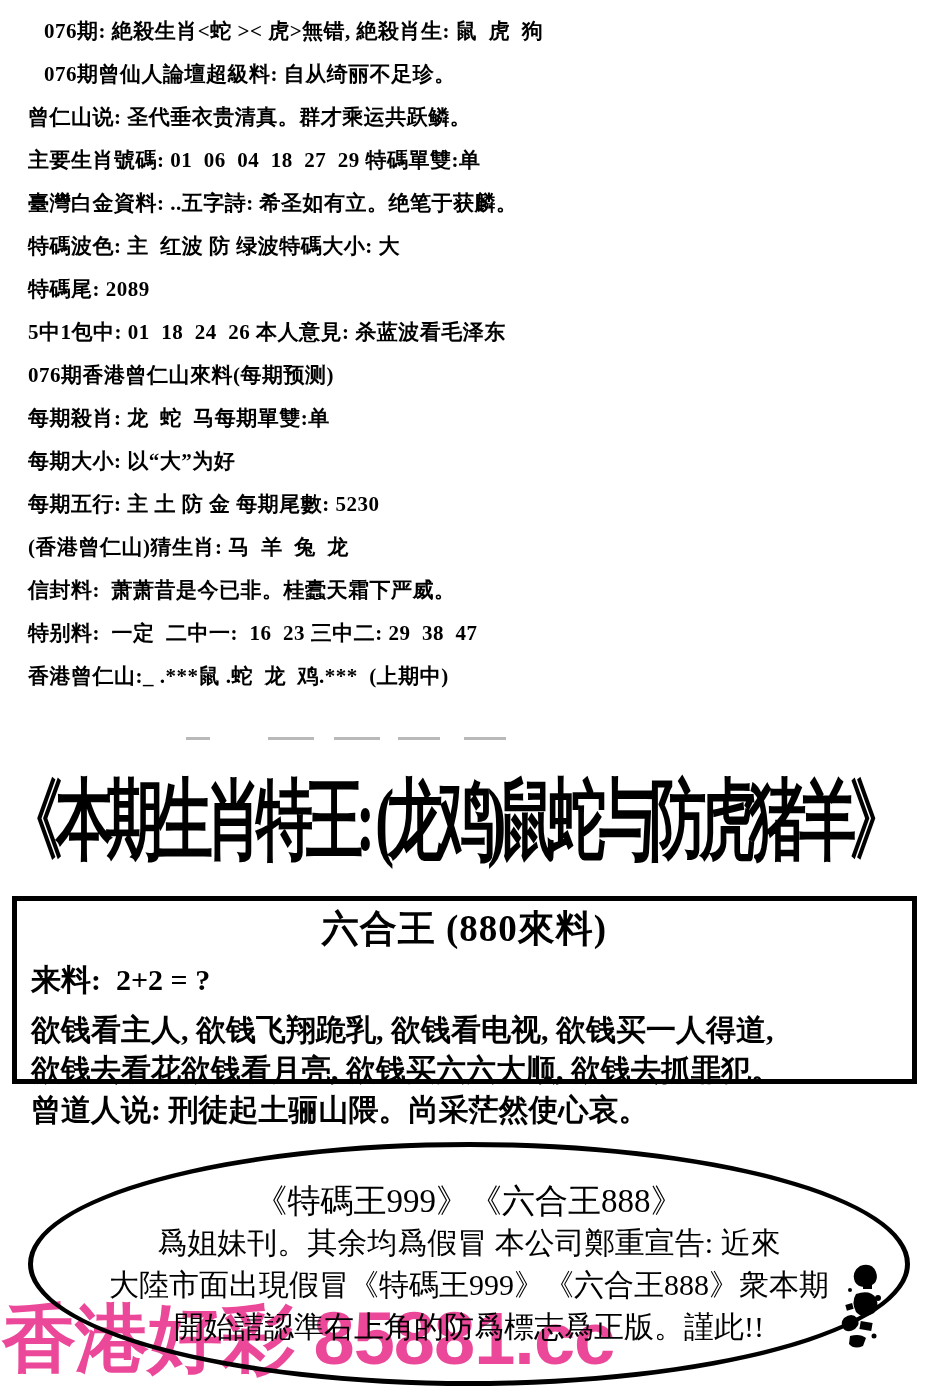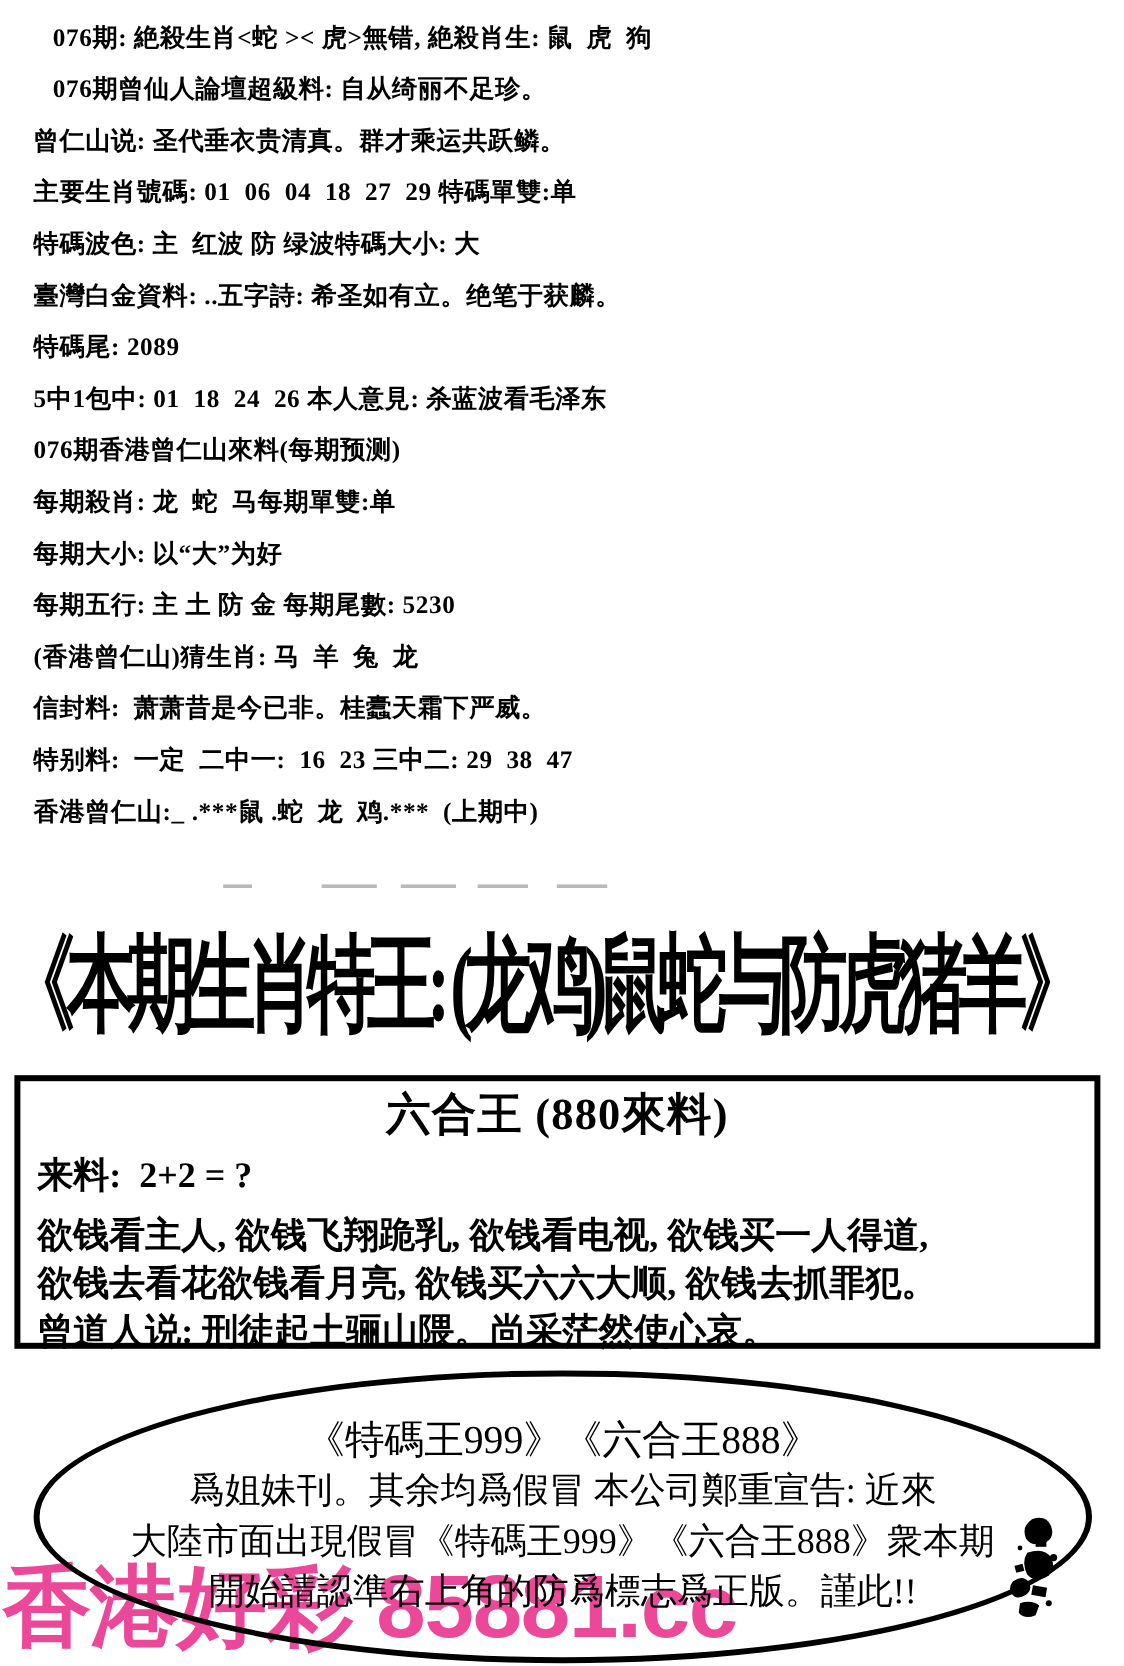--- a/index.html
+++ b/index.html
@@ -25,21 +25,21 @@
   
   #headline {
     position:absolute; top:762px; left:6px;
     font-size:57px; font-weight:bold;
     letter-spacing:-7px; white-space:nowrap;
     transform:scaleY(1.55); transform-origin:left top;
   }
   
   #box {
     position:absolute; left:12px; top:896px;
-    width:905px; height:228px;
+    width:905px; height:188px;
     border:5px solid #000; box-sizing:border-box;
     background:#fff;
   }
   .box-title { text-align:center; font-size:37px; font-weight:bold; margin-top:3px; letter-spacing:1px; }
   .box-line  { font-size:30px; font-weight:bold; padding:0 14px; line-height:40px; white-space:pre-wrap; }
   .box-line.first { margin:6px 0 10px 0; }
   
   #ellipse {
     position:absolute; left:28px; top:1142px;
     width:882px; height:244px;
@@ -62,22 +62,22 @@
   #seal { position:absolute; left:838px; top:1262px; z-index:3; }
 </style>
 </head>
 <body>
 
 <div id="lines">
   <div class="doc-line indent">076期: 絶殺生肖&lt;蛇 &gt;&lt; 虎&gt;無错, 絶殺肖生: 鼠  虎  狗</div>
   <div class="doc-line indent">076期曾仙人論壇超級料: 自从绮丽不足珍。</div>
   <div class="doc-line">曾仁山说: 圣代垂衣贵清真。群才乘运共跃鳞。</div>
   <div class="doc-line">主要生肖號碼: 01  06  04  18  27  29 特碼單雙:单</div>
+  <div class="doc-line">臺灣白金資料: ..五字詩: 希圣如有立。绝笔于获麟。</div>
   <div class="doc-line">特碼波色: 主  红波 防 绿波特碼大小: 大</div>
-  <div class="doc-line">臺灣白金資料: ..五字詩: 希圣如有立。绝笔于获麟。</div>
   <div class="doc-line">特碼尾: 2089</div>
   <div class="doc-line">5中1包中: 01  18  24  26 本人意見: 杀蓝波看毛泽东</div>
   <div class="doc-line">076期香港曾仁山來料(每期预测)</div>
   <div class="doc-line">每期殺肖: 龙  蛇  马每期單雙:单</div>
   <div class="doc-line">每期大小: 以“大”为好</div>
   <div class="doc-line">每期五行: 主 土 防 金 每期尾數: 5230</div>
   <div class="doc-line">(香港曾仁山)猜生肖: 马  羊  兔  龙</div>
   <div class="doc-line">信封料:  萧萧昔是今已非。桂蠹天霜下严威。</div>
   <div class="doc-line">特别料:  一定  二中一:  16  23 三中二: 29  38  47</div>
   <div class="doc-line">香港曾仁山:_ .***鼠 .蛇  龙  鸡.***  (上期中)</div>

